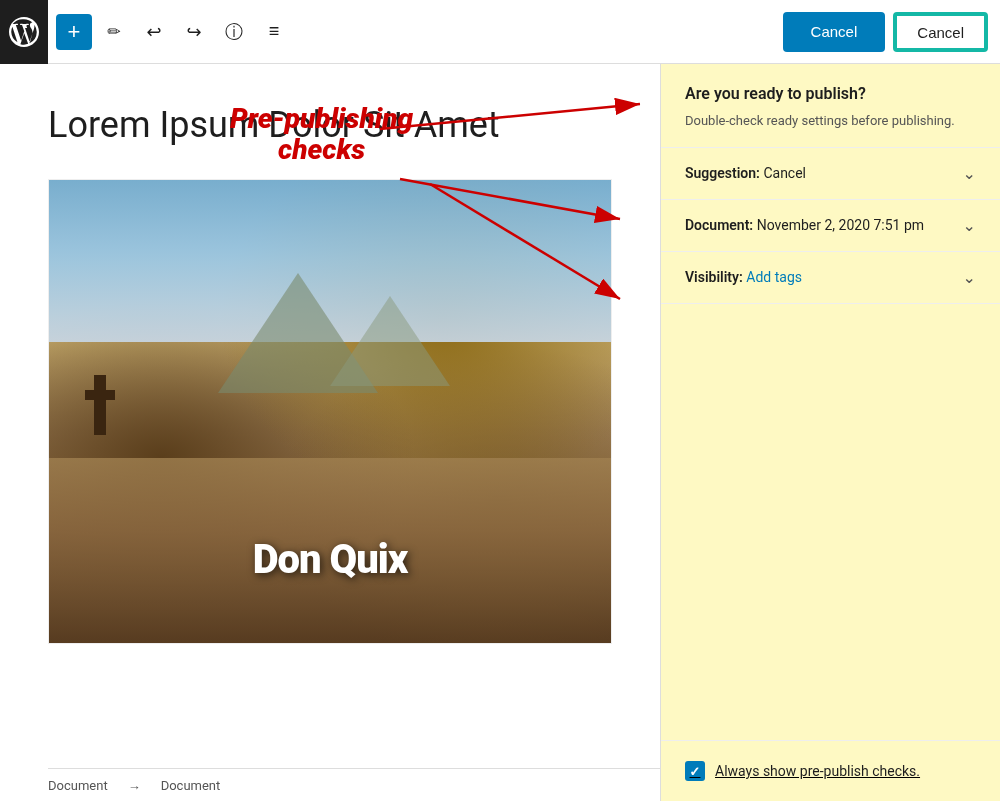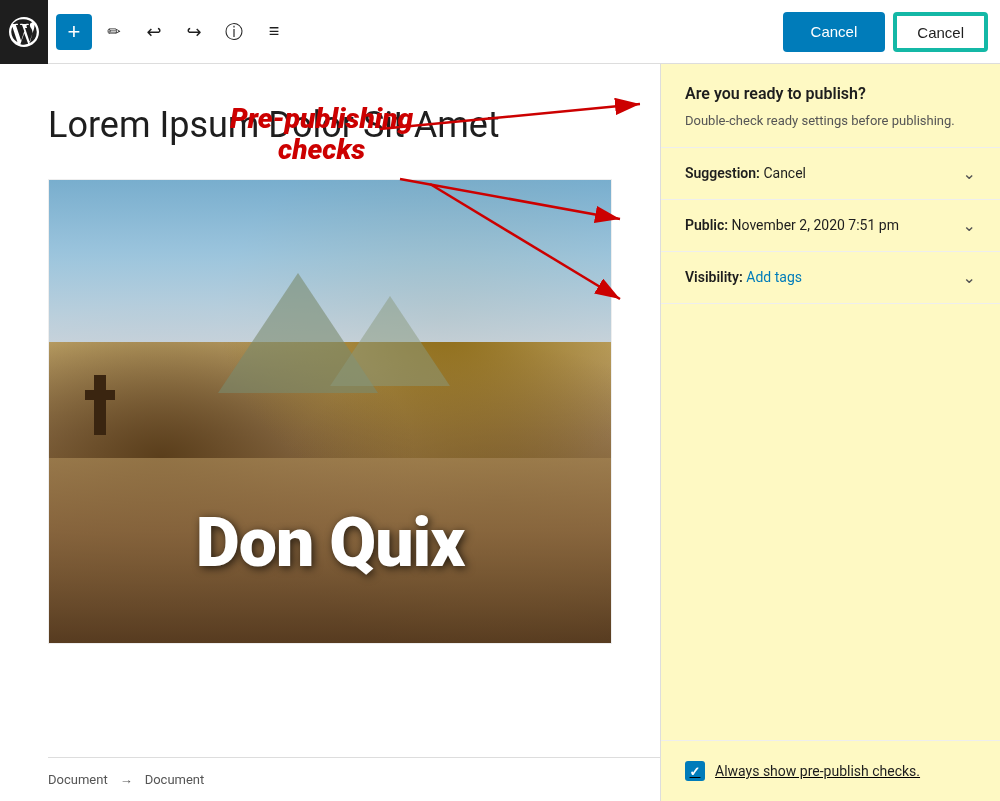--- a/index.html
+++ b/index.html
@@ -129,21 +129,21 @@
       position: relative;
     }
     .painting-overlay {
       position: absolute;
       bottom: 60px;
       left: 0;
       right: 0;
       text-align: center;
     }
     .painting-text {
-      font-size: 68px;
+      font-size: 40px;
       font-weight: 900;
       color: #fff;
       text-shadow: 2px 2px 8px rgba(0,0,0,0.7);
       letter-spacing: -1px;
     }
     
     .mountain-shape {
       position: absolute;
       top: 20%;
       left: 30%;
@@ -201,28 +201,28 @@
       top: 15px;
       left: -9px;
     }
 
     
     .bottom-bar {
       position: absolute;
       bottom: 0;
       left: 48px;
       right: 340px;
-      height: 44px;
+      height: 33px;
       display: flex;
       align-items: center;
       border-top: 1px solid #ddd;
       font-size: 13px;
       color: #555;
       background: #fff;
-      gap: 8px;
+      gap: 16px;
     }
     .breadcrumb-item { color: #555; }
     .breadcrumb-arrow { color: #555; margin: 0 4px; }
 
     
     .sidebar {
       width: 340px;
       border-left: 1px solid #ddd;
       background: #fef9c3;
       display: flex;
@@ -398,21 +398,21 @@
 
     <div class="sidebar-row">
       <span class="sidebar-row-label">
         <strong>Suggestion:</strong>&nbsp;<span>Cancel</span>
       </span>
       <span class="chevron-down">⌄</span>
     </div>
 
     <div class="sidebar-row">
       <span class="sidebar-row-label">
-        <strong>Public:</strong>&nbsp;<span>November 2, 2020 7:51 pm</span>
+        <strong>Document:</strong>&nbsp;<span>November 2, 2020 7:51 pm</span>
       </span>
       <span class="chevron-down">⌄</span>
     </div>
 
     <div class="sidebar-row">
       <span class="sidebar-row-label">
         <strong>Visibility:</strong>&nbsp;<span style="color:#007cba;">Add tags</span>
       </span>
       <span class="chevron-down">⌄</span>
     </div>

